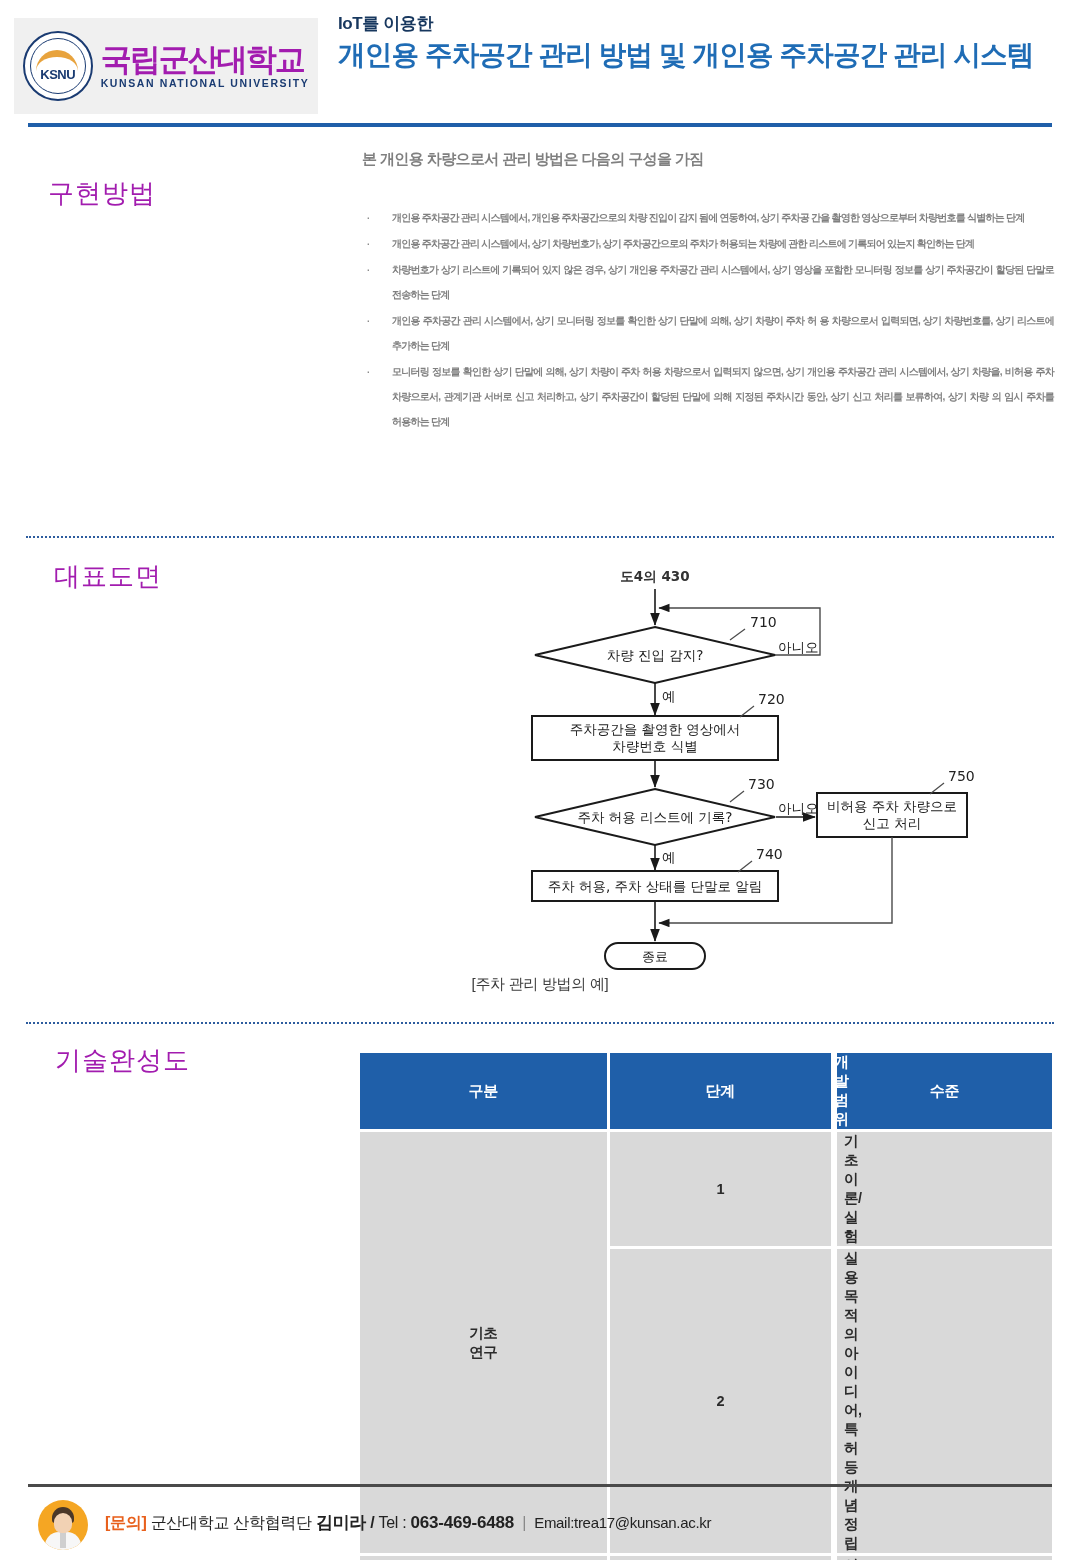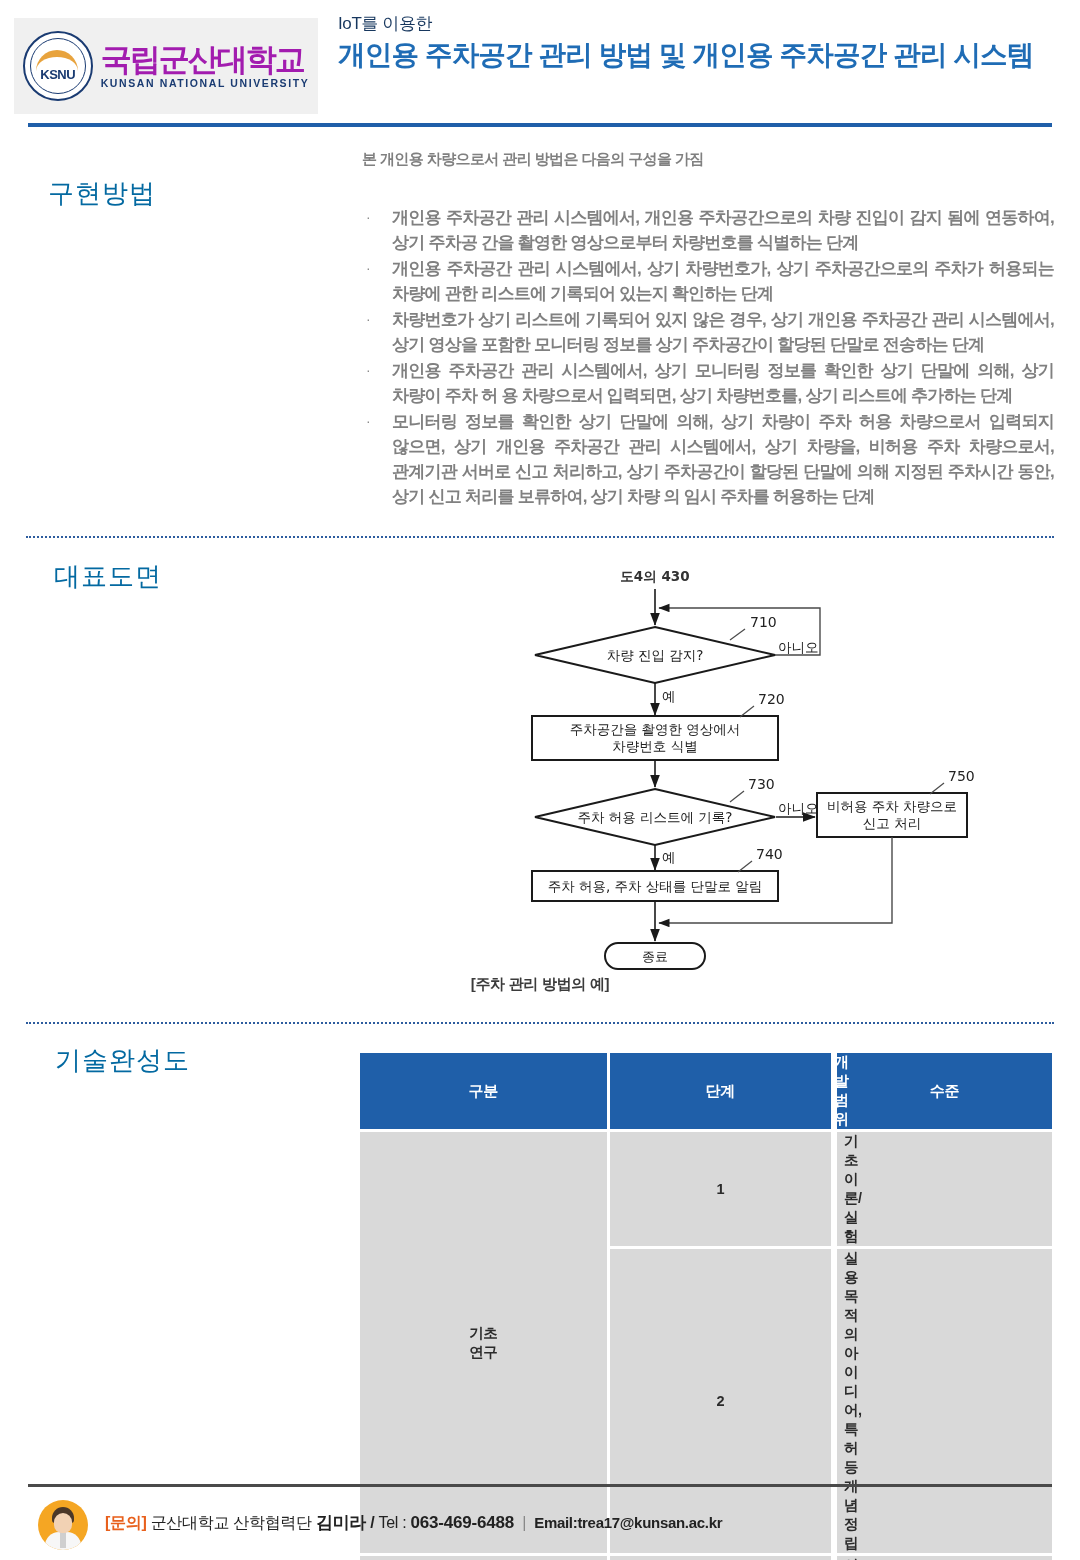--- a/index.html
+++ b/index.html
@@ -83,21 +83,21 @@
     font-family: "Liberation Sans", sans-serif;
   }
 
   .title-wrap {
     position: absolute;
     left: 338px; top: 14px;
     width: 728px;
   }
   .title-sub {
     font-size: 17px;
-    font-weight: normal;
+    font-weight: bold;
     color: #17375e;
     letter-spacing: -0.4px;
     line-height: 1.2;
   }
   .title-main {
     font-size: 27.5px;
     font-weight: bold;
     color: #1f6cb5;
     letter-spacing: -0.8px;
     line-height: 1.22;
@@ -107,21 +107,21 @@
     position: absolute;
     left: 28px; top: 123px;
     width: 1024px; height: 4px;
     background: #1f5fa9;
   }
 
   
   .sec-label {
     position: absolute;
     font-size: 26px;
-    color: #0369a1;
+    color: #a21caf;
     letter-spacing: 1px;
     font-weight: normal;
     font-family: "DejaVu Sans", sans-serif;
   }
 
   .dotted-divider {
     position: absolute;
     left: 26px;
     width: 1028px;
     height: 0;
@@ -152,21 +152,21 @@
   .s1-bullet {
     flex: 0 0 26px;
     color: #8c8c8c;
     font-size: 14px;
     line-height: 25px;
     text-align: left;
     padding-left: 4px;
   }
   .s1-text {
     flex: 1;
-    font-size: 17px;
+    font-size: 10px;
     font-weight: bold;
     color: #808080;
     line-height: 25px;
     letter-spacing: -0.75px;
     text-align: justify;
     word-break: keep-all;
   }
 
   
   #divider1 { top: 536px; }
@@ -176,21 +176,21 @@
     position: absolute;
     left: 500px; top: 565px;
     width: 500px; height: 430px; text-align: right;
   }
   .flow-caption {
     position: absolute;
     left: 0; top: 975px;
     width: 1080px;
     text-align: center;
     font-size: 15px;
-    font-weight: bold;
+    font-weight: normal;
     color: #3b3b3b;
     letter-spacing: -0.3px;
   }
 
   
   #divider2 { top: 1022px; }
   #sec3-label { left: 55px; top: 1043px; }
 
   .trl-table {
     position: absolute;
@@ -278,21 +278,21 @@
     font-size: 16px;
     color: #222;
     letter-spacing: -0.3px;
     white-space: nowrap;
   }
   .f-tag { color: #e8601c; font-weight: bold; }
   .f-name { font-weight: bold; font-size: 17px; }
   .f-slash { font-weight: bold; }
   .f-tel { font-weight: bold; font-size: 17px; letter-spacing: -0.2px; }
   .f-sep { color: #888; margin: 0 4px; }
-  .f-email { font-size: 15px; font-weight: bold; }
+  .f-email { font-size: 15px; }
 </style>
 </head>
 <body>
 
 <div class="header">
   <div class="logo-box">
     <div class="logo-seal">
       <div class="arc"></div>
       <div class="ksnu">KSNU</div>
     </div>

